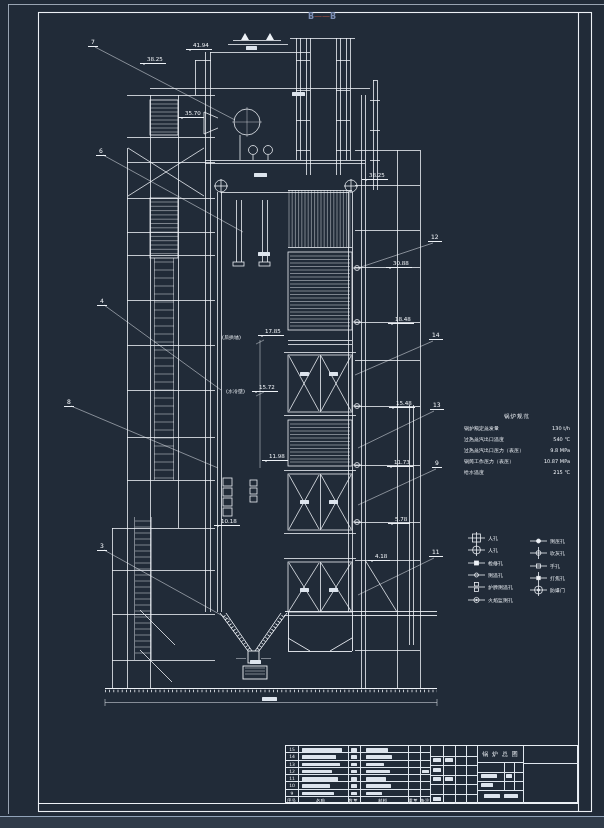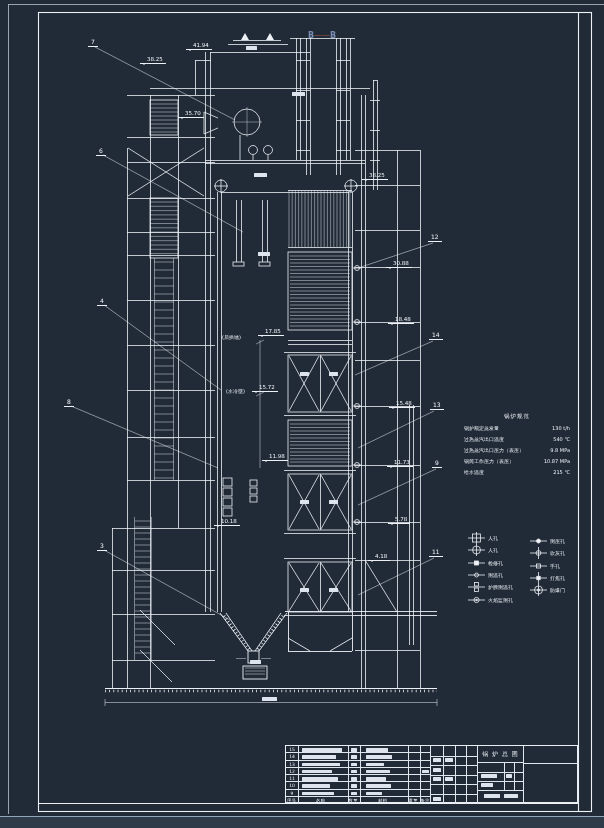--- a/index.html
+++ b/index.html
@@ -194,21 +194,21 @@
       <path d="M71 406 L218 468"></path>
       <path d="M104 550 L230 620"></path>
       <path d="M433 243 L358 268"></path>
       <path d="M433 341 L355 375"></path>
       <path d="M434 411 L358 448"></path>
       <path d="M436 469 L358 505"></path>
       <path d="M434 558 L358 595"></path>
     </g>
   </svg>
 
-  <div class="bb" style="left:308px; top:31px;">
+  <div class="bb" style="left:308px; top:12px;">
     <span class="ltr">B</span><span class="dash">——</span><span class="ltr">B</span>
   </div>
 
   <span class="balloon" style="left:88px;  top:38px;">7</span>
   <span class="balloon" style="left:96px;  top:147px;">6</span>
   <span class="balloon" style="left:97px;  top:297px;">4</span>
   <span class="balloon" style="left:64px;  top:398px;">8</span>
   <span class="balloon" style="left:97px;  top:542px;">3</span>
   <span class="balloon" style="left:428px; top:233px;">12</span>
   <span class="balloon" style="left:429px; top:331px;">14</span>

